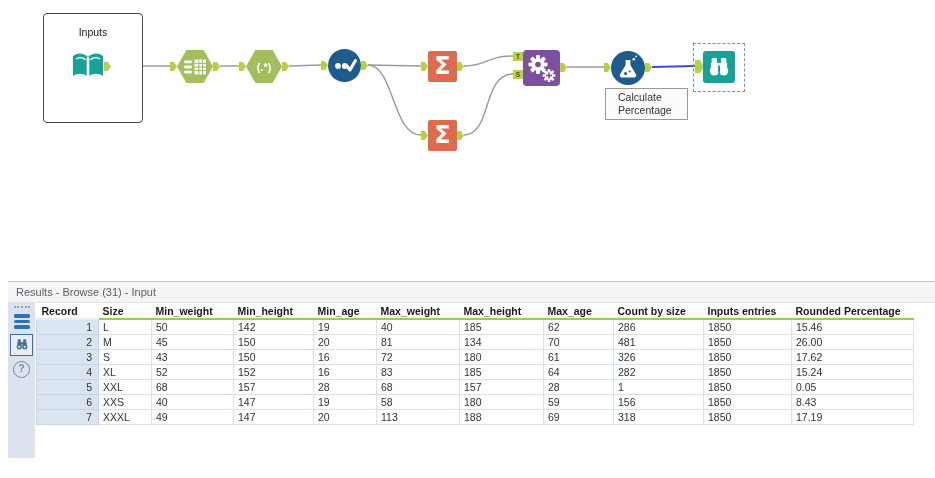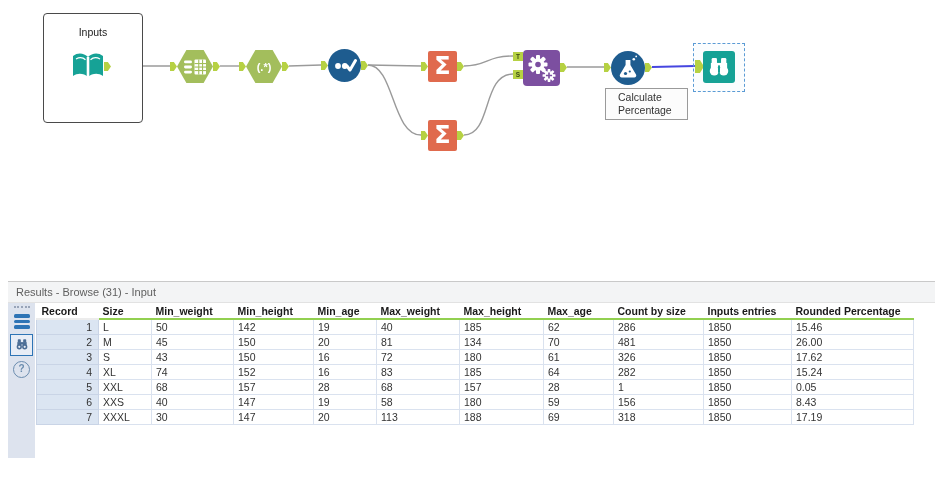--- a/index.html
+++ b/index.html
@@ -297,21 +297,21 @@
                 <td>72</td>
                 <td>180</td>
                 <td>61</td>
                 <td>326</td>
                 <td>1850</td>
                 <td>17.62</td>
               </tr>
               <tr>
                 <td>4</td>
                 <td>XL</td>
-                <td>74</td>
+                <td>52</td>
                 <td>152</td>
                 <td>16</td>
                 <td>83</td>
                 <td>185</td>
                 <td>64</td>
                 <td>282</td>
                 <td>1850</td>
                 <td>15.24</td>
               </tr>
               <tr>
@@ -336,21 +336,21 @@
                 <td>58</td>
                 <td>180</td>
                 <td>59</td>
                 <td>156</td>
                 <td>1850</td>
                 <td>8.43</td>
               </tr>
               <tr>
                 <td>7</td>
                 <td>XXXL</td>
-                <td>30</td>
+                <td>49</td>
                 <td>147</td>
                 <td>20</td>
                 <td>113</td>
                 <td>188</td>
                 <td>69</td>
                 <td>318</td>
                 <td>1850</td>
                 <td>17.19</td>
               </tr>
             </tbody>

